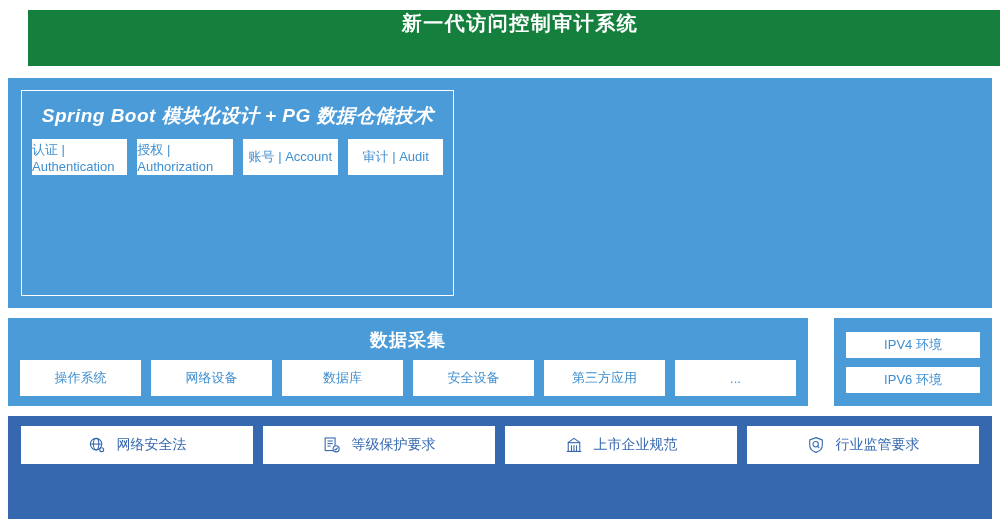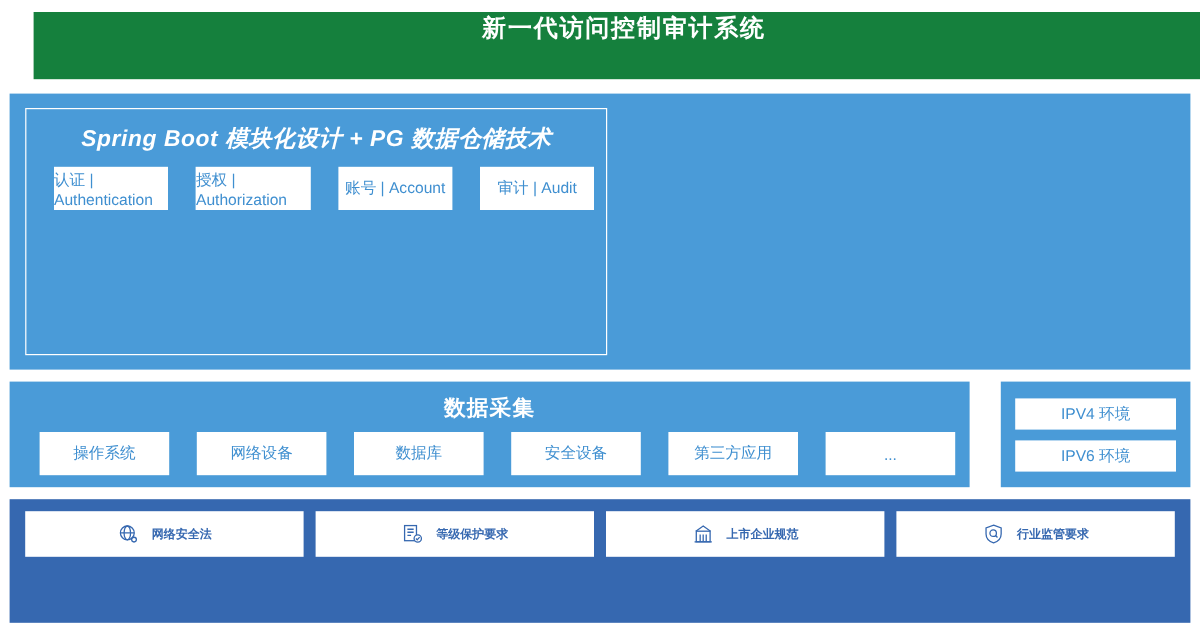--- a/index.html
+++ b/index.html
@@ -84,21 +84,20 @@
   .card {
     flex: 1 1 0;
     background: #ffffff;
     height: 36px;
     display: flex;
     align-items: center;
     justify-content: center;
     color: #3f8fd0;
     font-size: 13px;
     box-sizing: border-box;
-    margin-left: 13px;
   }
 
   
   .collect-row {
     position: absolute;
     left: 8px;
     top: 318px;
     width: 984px;
     height: 88px;
     display: flex;
@@ -163,22 +162,21 @@
   }
   .sol-card {
     flex: 1 1 0;
     background: #ffffff;
     height: 38px;
     display: flex;
     align-items: center;
     justify-content: center;
     gap: 11px;
     color: #3668b0;
-    font-size: 10px;
-    font-weight: bold;
+    font-size: 14px;
   }
   .sol-icon {
     display: inline-flex;
     align-items: center;
     justify-content: center;
     width: 18px;
     height: 18px;
     flex: 0 0 auto;
   }
   .sol-icon svg { display: block; }

